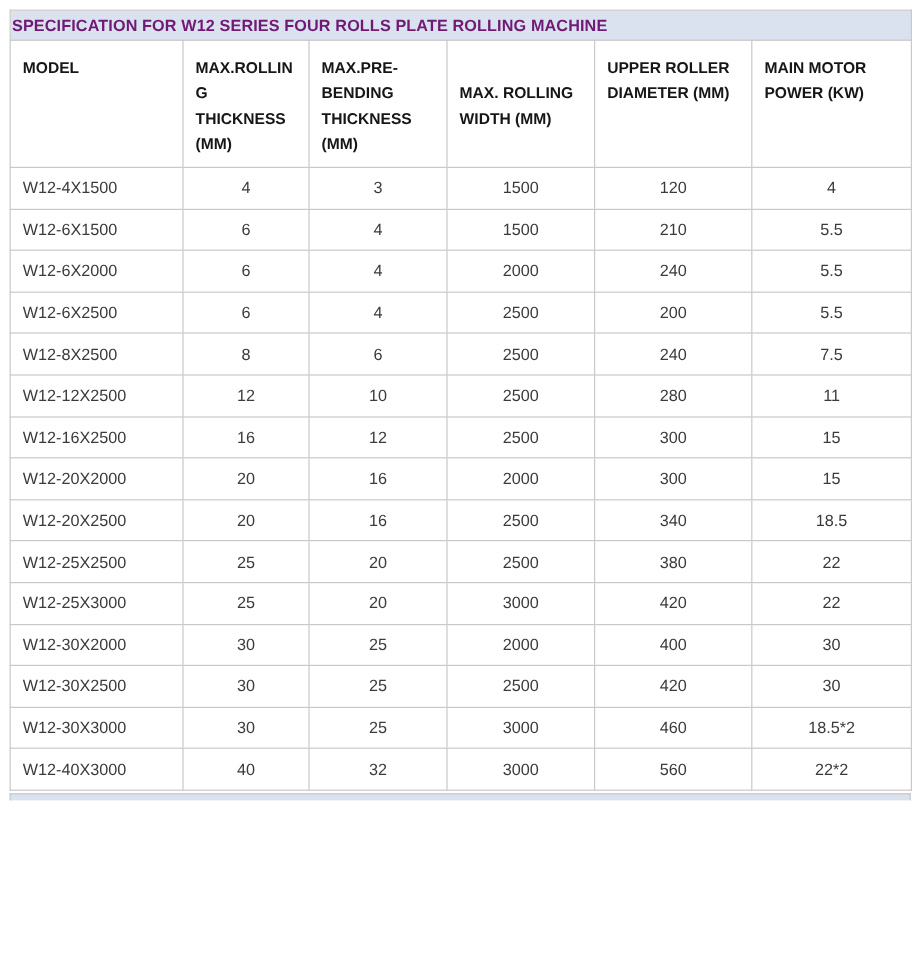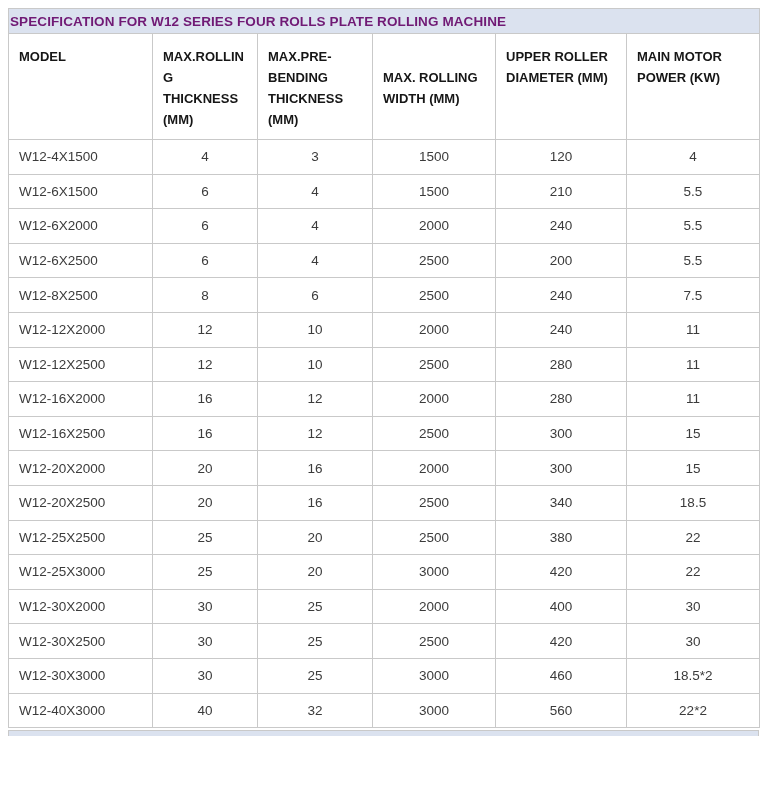--- a/index.html
+++ b/index.html
@@ -129,40 +129,24 @@
         </tr>
         <tr class="data-row">
           <td class="cell model">W12-8X2500</td>
           <td class="cell">8</td>
           <td class="cell">6</td>
           <td class="cell">2500</td>
           <td class="cell">240</td>
           <td class="cell">7.5</td>
         </tr>
         <tr class="data-row">
-          <td class="cell model">W12-12X2000</td>
-          <td class="cell">12</td>
-          <td class="cell">10</td>
-          <td class="cell">2000</td>
-          <td class="cell">240</td>
-          <td class="cell">11</td>
-        </tr>
-        <tr class="data-row">
           <td class="cell model">W12-12X2500</td>
           <td class="cell">12</td>
           <td class="cell">10</td>
           <td class="cell">2500</td>
-          <td class="cell">280</td>
-          <td class="cell">11</td>
-        </tr>
-        <tr class="data-row">
-          <td class="cell model">W12-16X2000</td>
-          <td class="cell">16</td>
-          <td class="cell">12</td>
-          <td class="cell">2000</td>
           <td class="cell">280</td>
           <td class="cell">11</td>
         </tr>
         <tr class="data-row">
           <td class="cell model">W12-16X2500</td>
           <td class="cell">16</td>
           <td class="cell">12</td>
           <td class="cell">2500</td>
           <td class="cell">300</td>
           <td class="cell">15</td>

